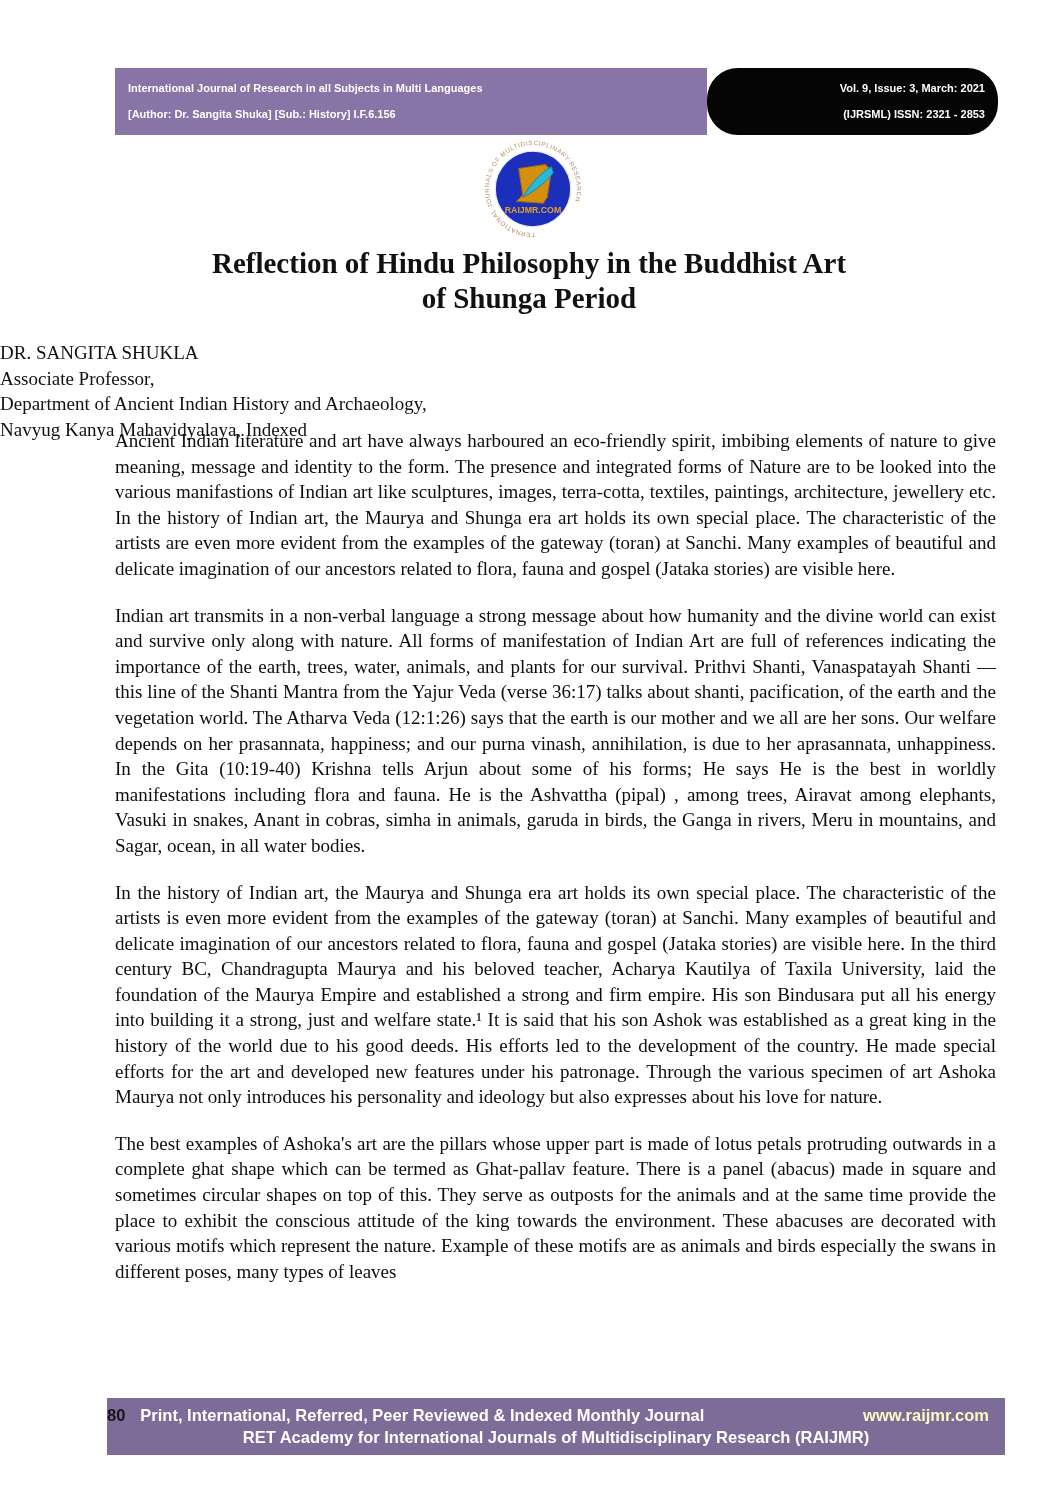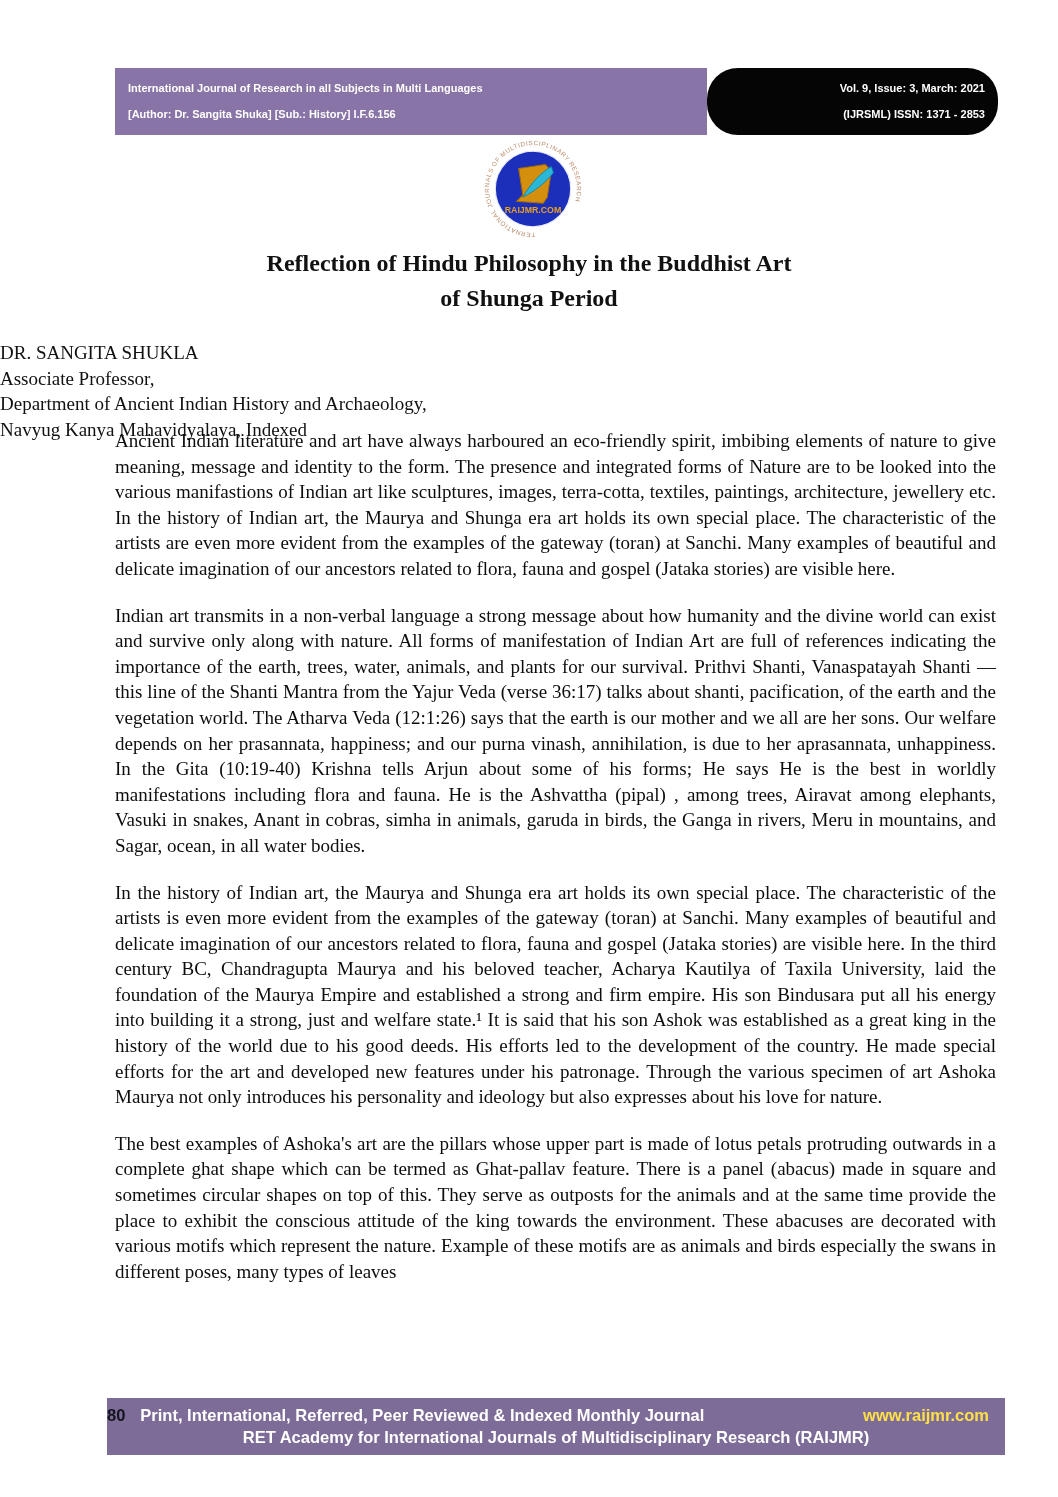--- a/index.html
+++ b/index.html
@@ -47,21 +47,21 @@
     width: 102px; height: 102px;
   }
 
   
   .title {
     position: absolute;
     left: 0; top: 246px;
     width: 100%;
     text-align: center;
     font-weight: bold;
-    font-size: 24px;
+    font-size: 29px;
     line-height: 35px;
     color: #111111;
   }
   .author-block {
     position: absolute;
     left: 0; top: 340px;
     width: 100%;
     font-size: 19px;
     line-height: 25.5px;
     color: #111111;
@@ -89,36 +89,36 @@
     padding-top: 6px;
     font-family: "Liberation Sans", sans-serif;
     font-weight: bold;
     font-size: 16.5px;
     line-height: 22px;
     color: #ffffff;
   }
   .footer-line1 { display: flex; padding: 0 16px 0 0; }
   .footer-pagenum { color: #14141e; margin-right: 15px; }
   .footer-line1-left { flex: 1; }
-  .footer-line1-right { color: #fde047; }
+  .footer-line1-right { color: #fef9c3; }
   .footer-line2 { text-align: center; }
 </style>
 </head>
 <body>
 
 <div class="page">
 
   <div class="header">
     <div class="header-left">
       <div>International Journal of Research in all Subjects in Multi Languages</div>
       <div>[Author: Dr. Sangita Shuka] [Sub.: History] I.F.6.156</div>
     </div>
     <div class="header-right">
       <div>Vol. 9, Issue: 3, March: 2021</div>
-      <div>(IJRSML) ISSN: 1371 - 2853</div>
+      <div>(IJRSML) ISSN: 2321 - 2853</div>
     </div>
   </div>
 
   <div class="logo">
     <svg viewBox="0 0 100 100" width="102" height="102">
       <circle cx="50" cy="50" r="49" fill="#ffffff"></circle>
       <defs>
         <path id="ringpath" d="M 50,93 A 43,43 0 1 1 50.01,93" fill="none"></path>
       </defs>
       <text font-family="Liberation Sans, sans-serif" font-size="6.2" fill="#b98b6a" letter-spacing="0.6">

